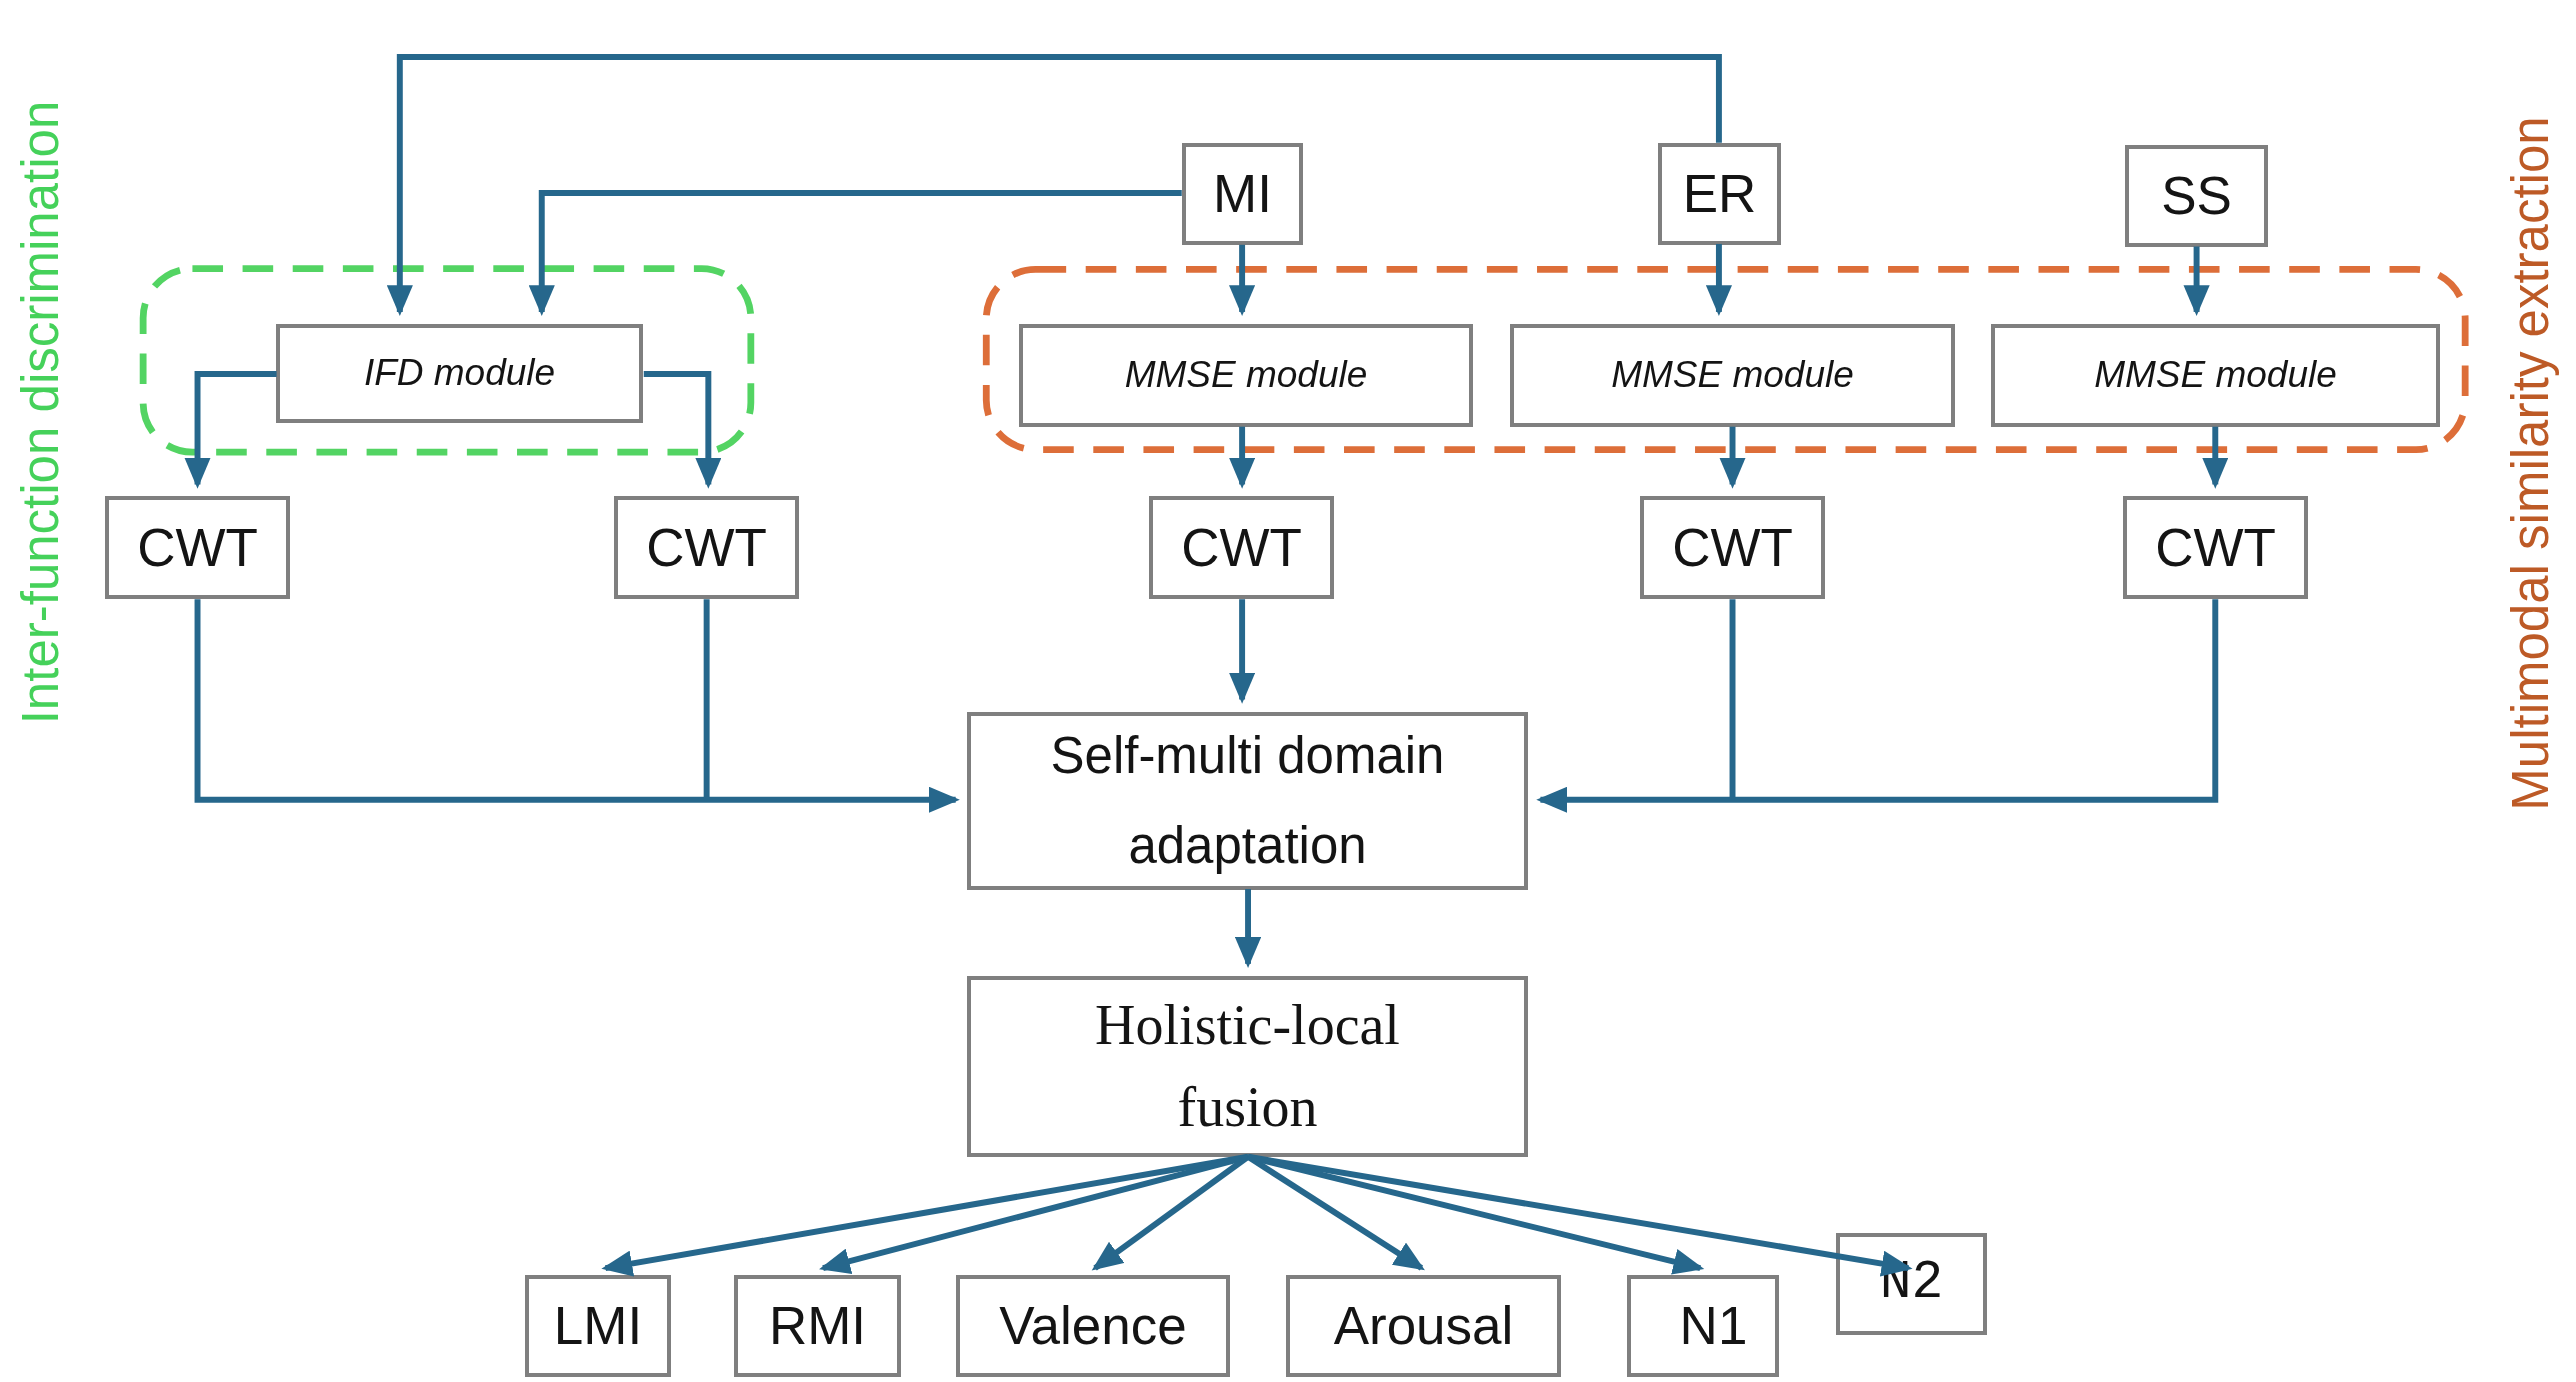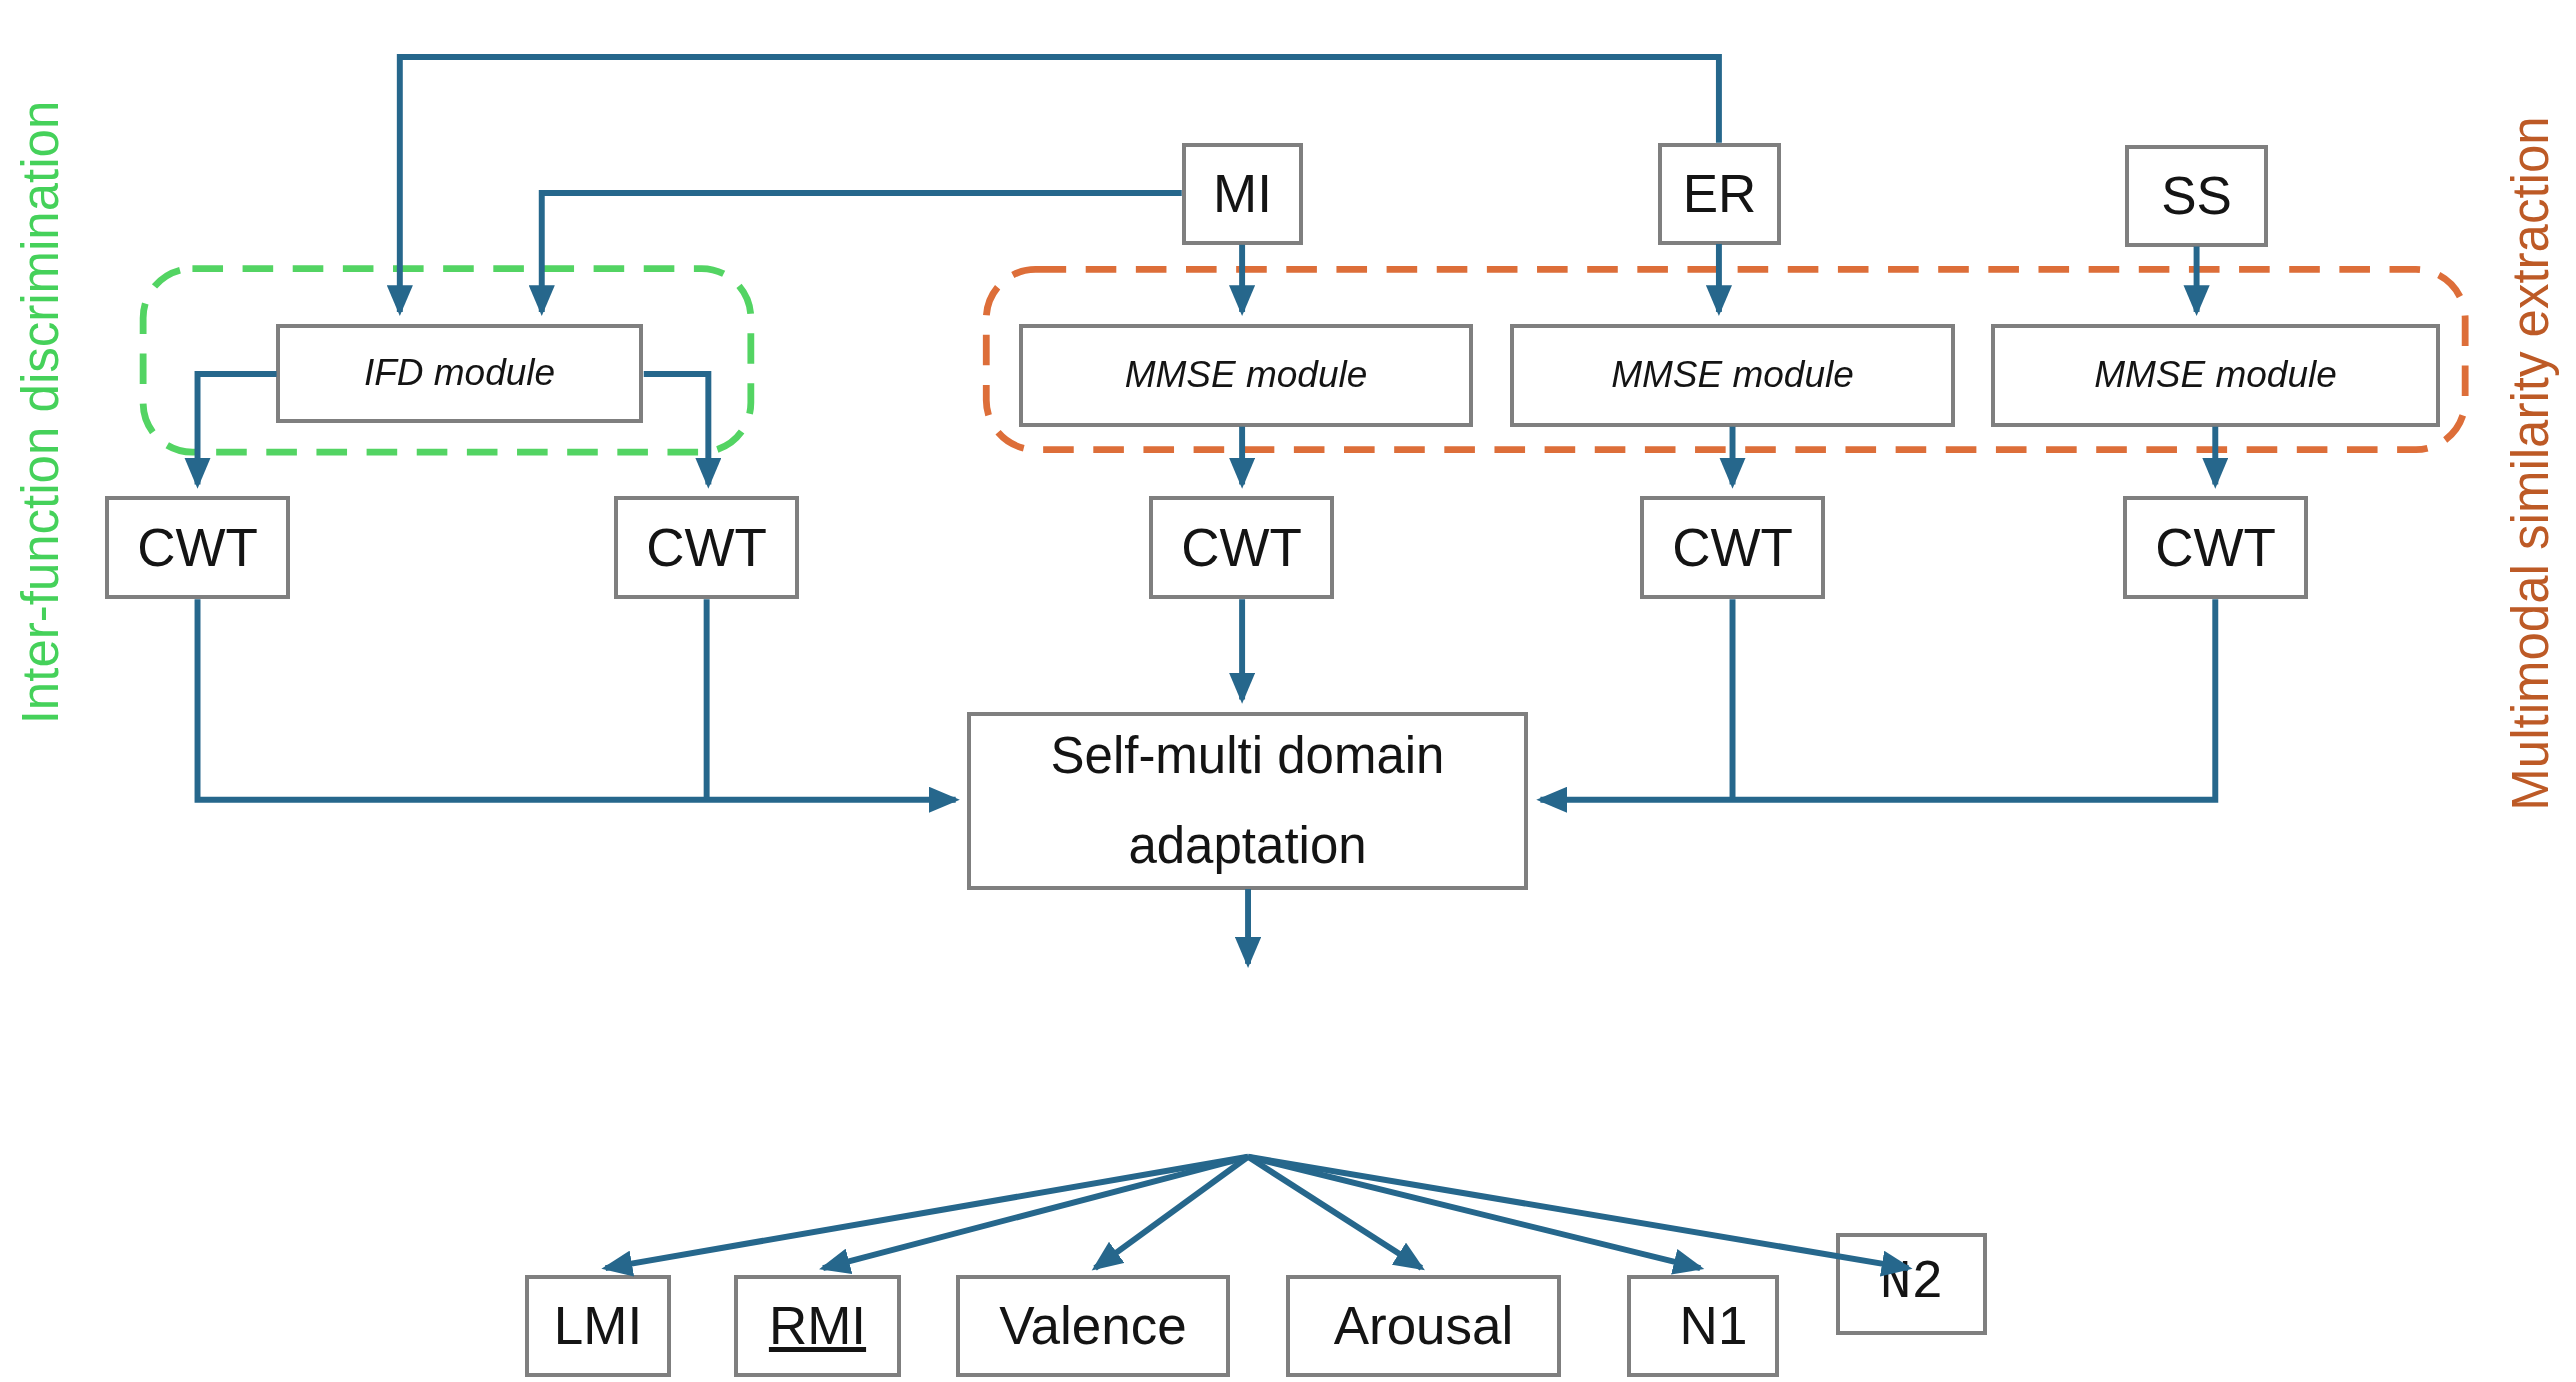--- a/index.html
+++ b/index.html
@@ -126,25 +126,29 @@
   </div>
   <div class="node small" style="left:2123px; top:496px; width:185px; height:103px;">
     <span>CWT</span>
   </div>
 
   <div class="node multiline" style="left:967px; top:712px; width:561px; height:178px;gap:13px;">
     <span>Self-multi domain</span>
     <span>adaptation</span>
   </div>
 
+  <div class="node multiline serif" style="left:967px; top:976px; width:561px; height:181px;">
+    <span>Holistic-local</span>
+    <span>fusion</span>
+  </div>
 
   <div class="node small" style="left:525px; top:1275px; width:146px; height:102px;">
     <span>LMI</span>
   </div>
-  <div class="node small" style="left:734px; top:1275px; width:167px; height:102px;text-decoration:underline;">
+  <div class="node small" style="left:734px; top:1275px; width:167px; height:102px;">
     <span>RMI</span>
   </div>
   <div class="node small" style="left:956px; top:1275px; width:274px; height:102px;">
     <span>Valence</span>
   </div>
   <div class="node small" style="left:1286px; top:1275px; width:275px; height:102px;">
     <span>Arousal</span>
   </div>
   <div class="node small" style="left:1627px; top:1275px; width:152px; height:102px;padding-left:21px;">
     <span>N1</span>

